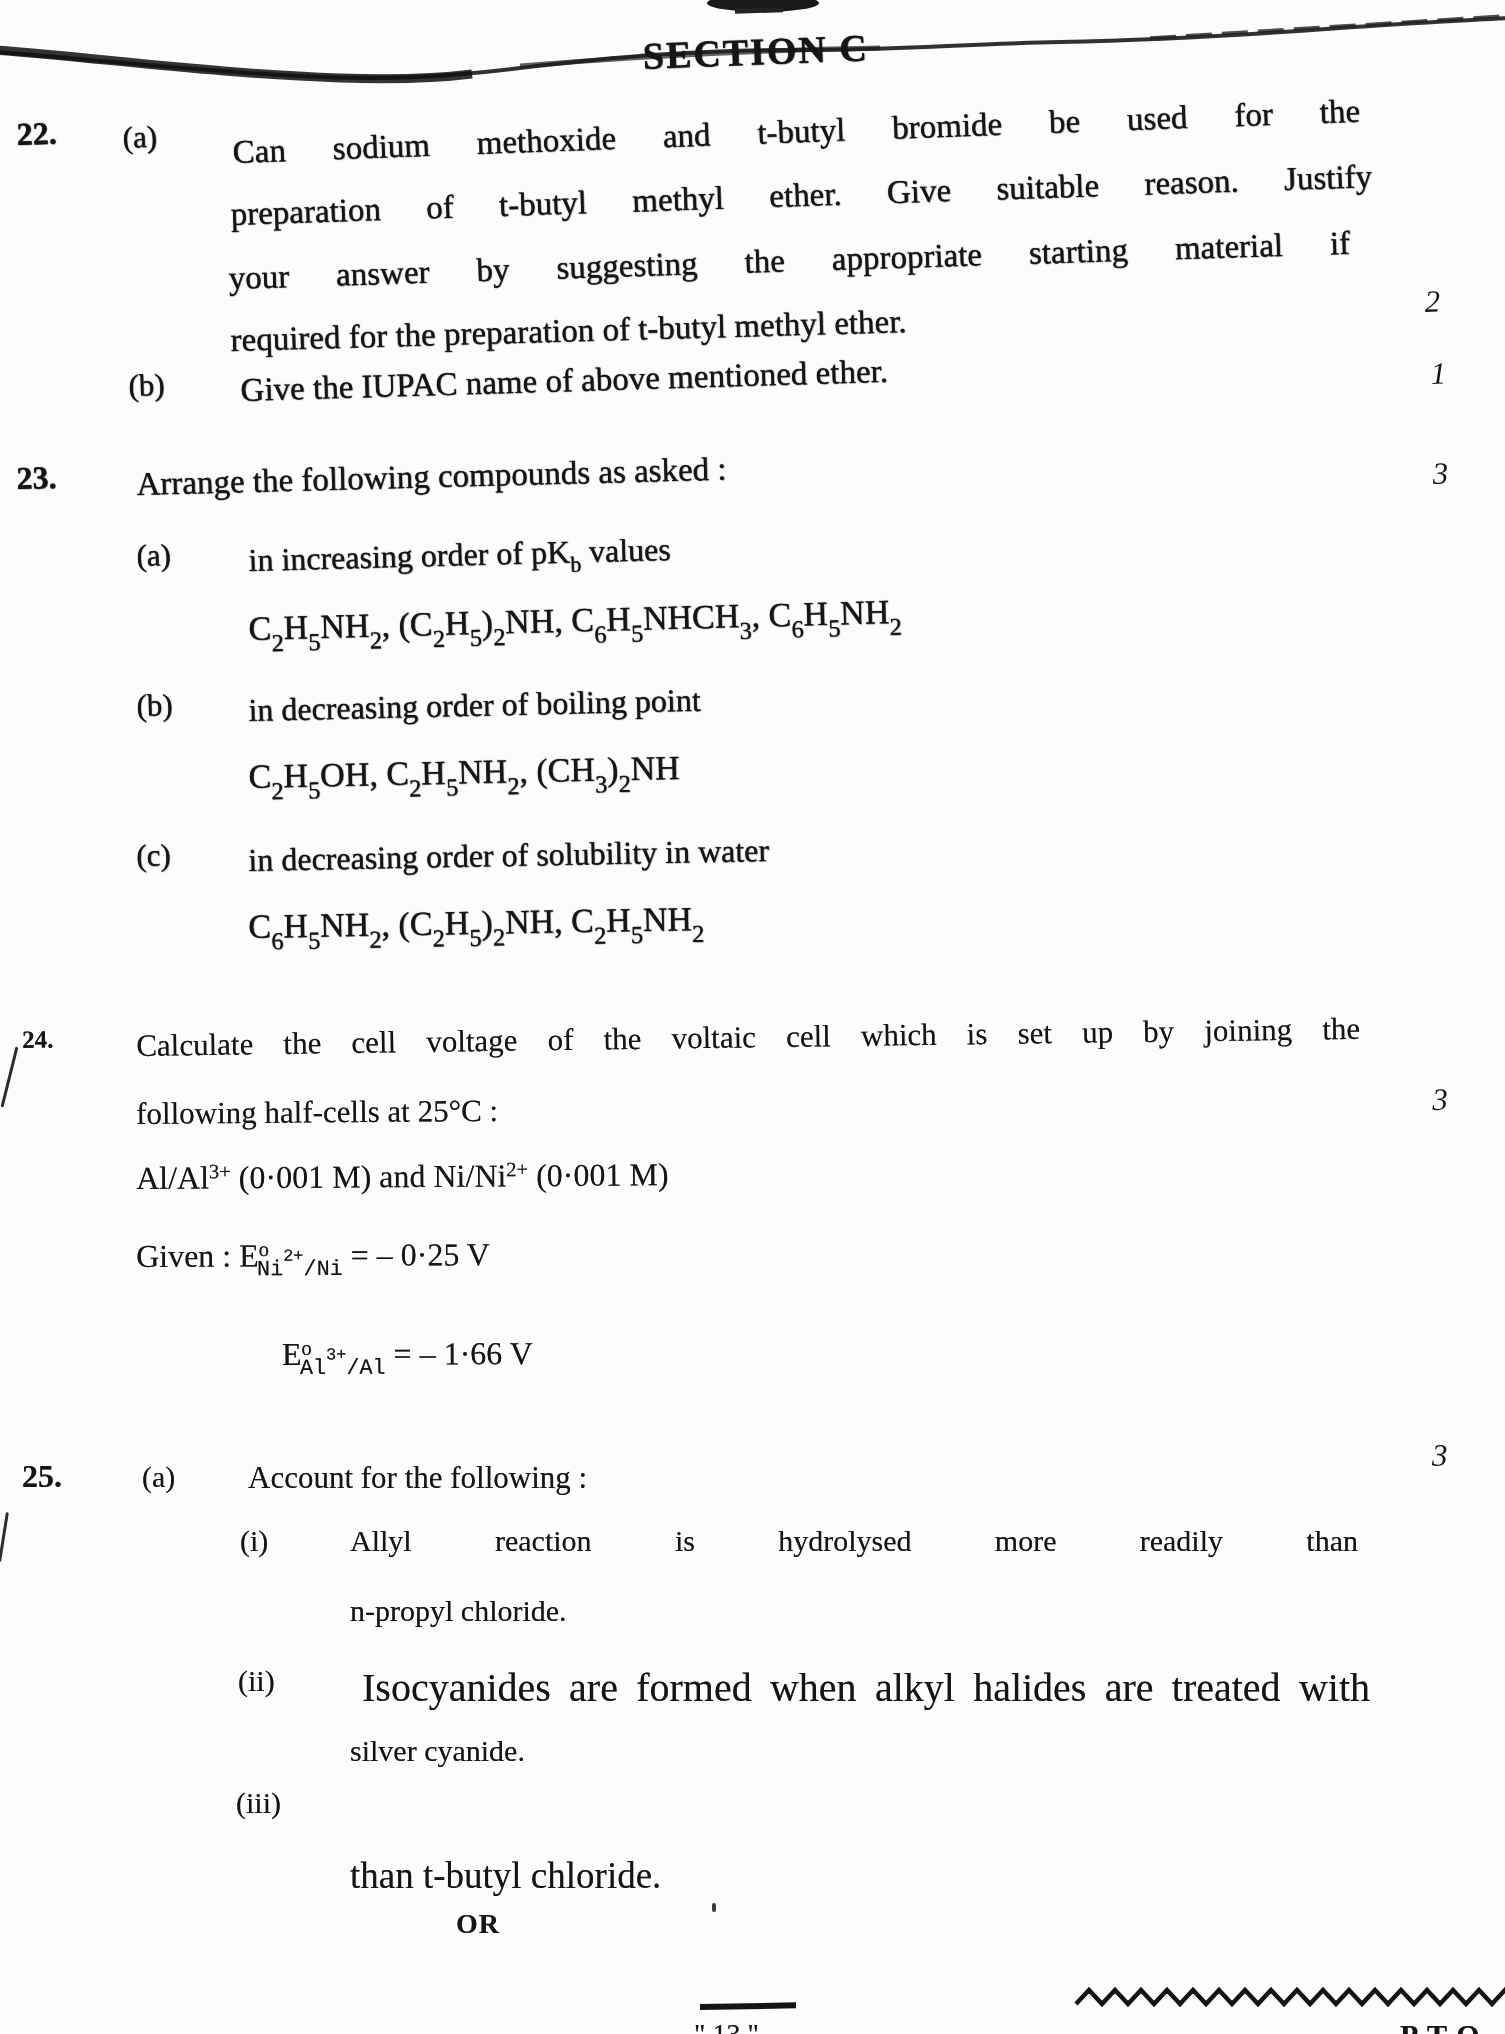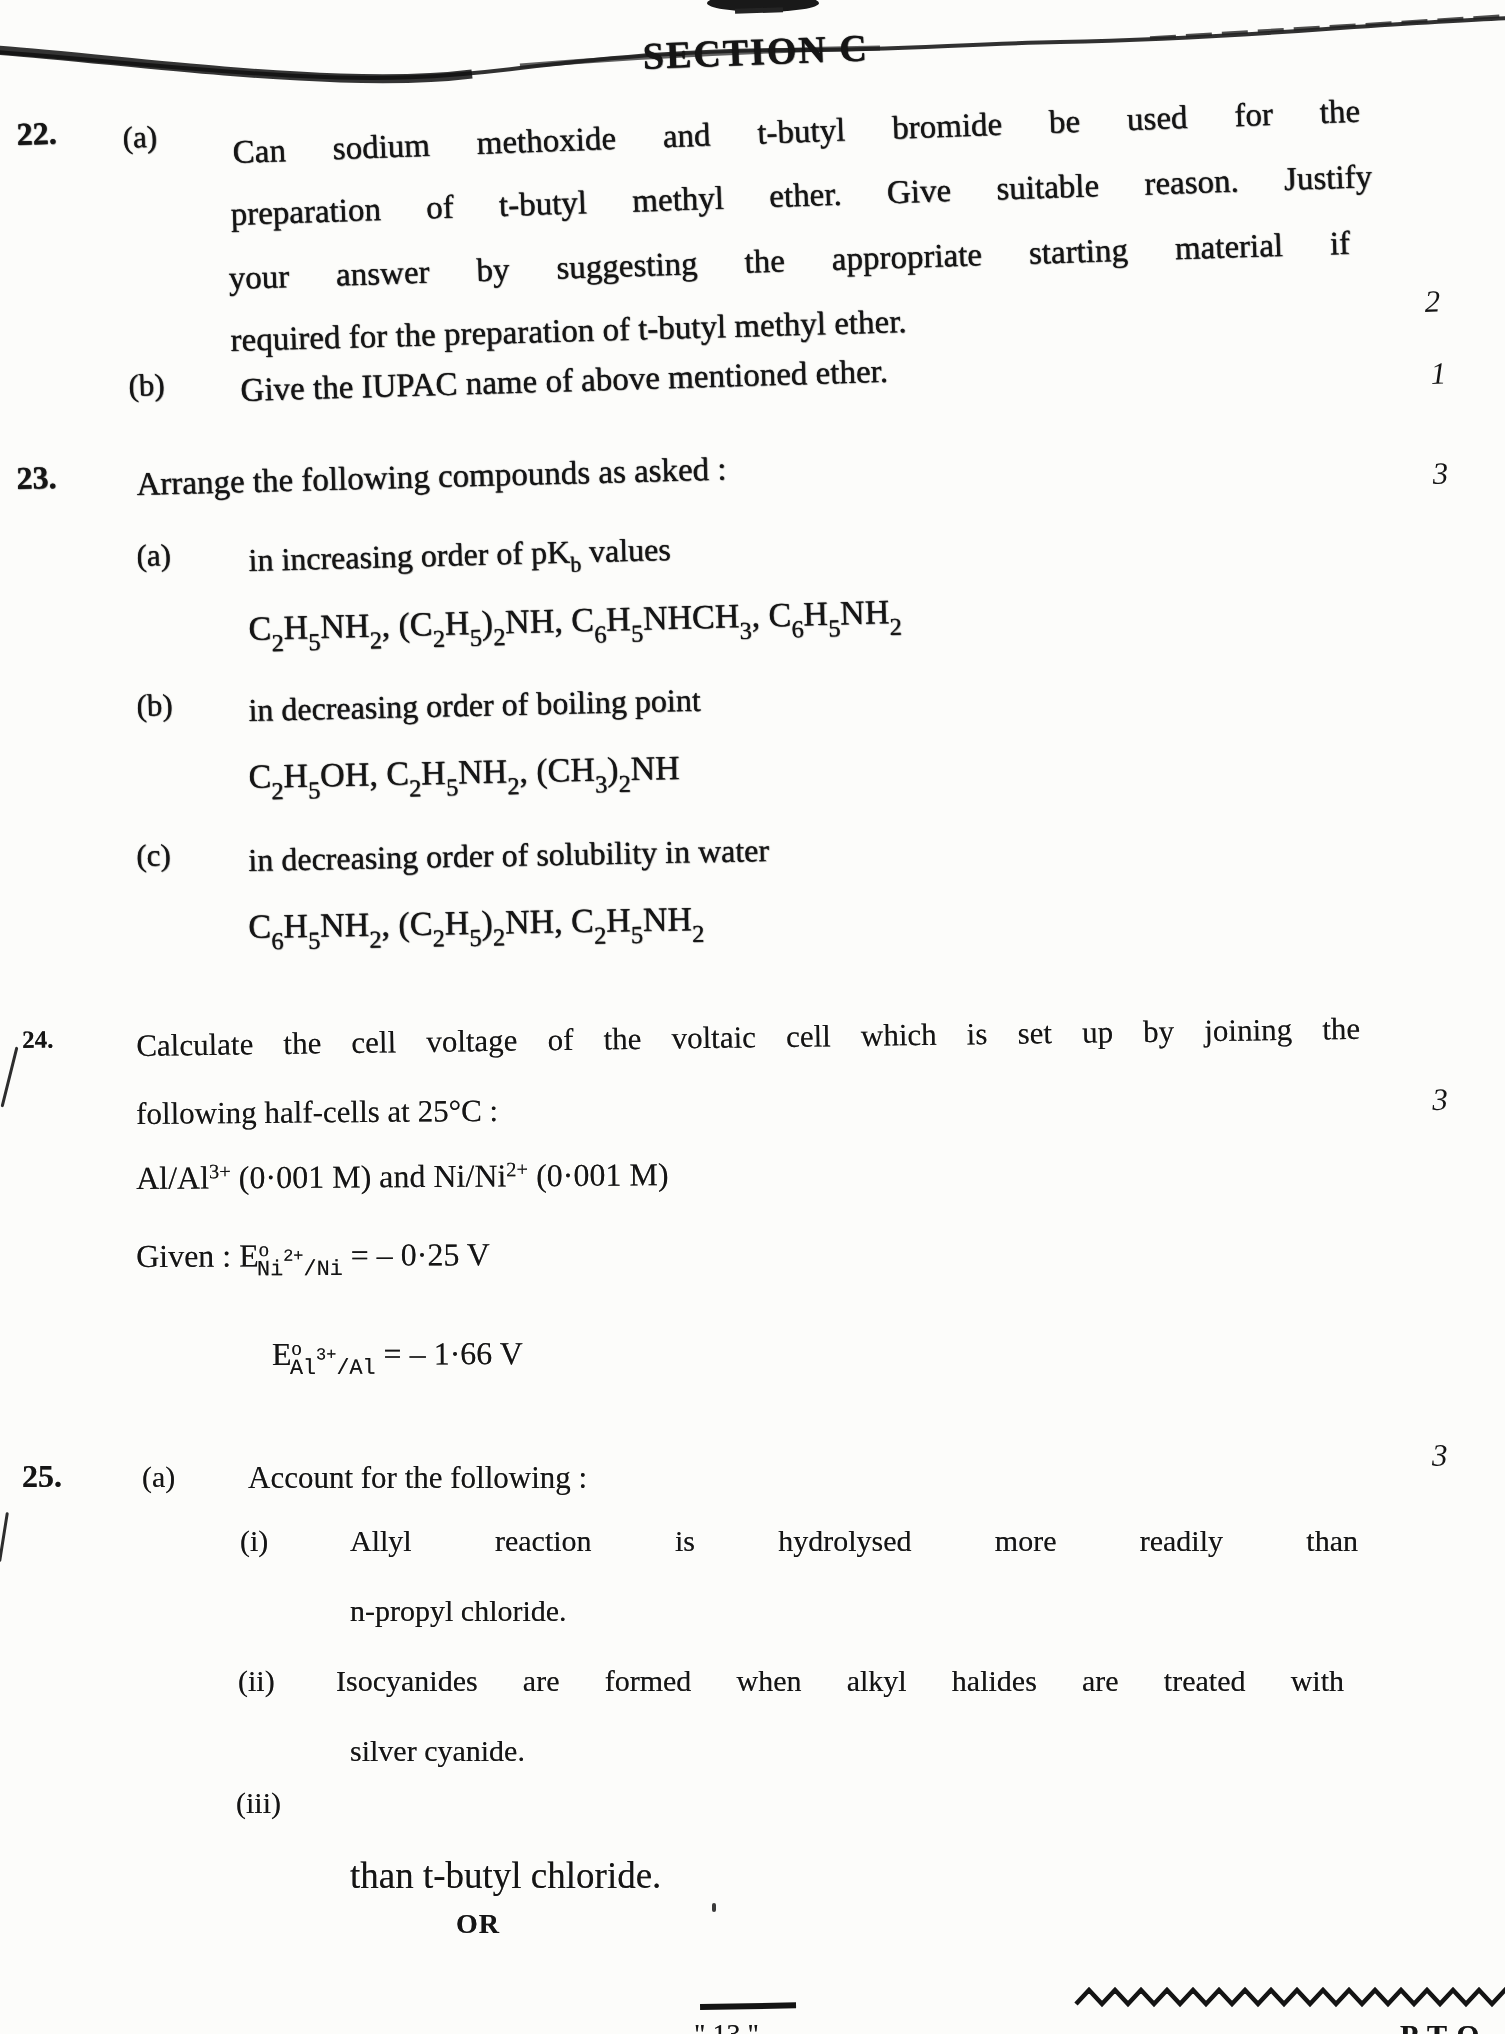--- a/index.html
+++ b/index.html
@@ -70,34 +70,34 @@
   <div class="abs smudge line" style="left:248px;top:842px;font-size:32px;transform:rotate(-1.1deg)">in decreasing order of solubility in water</div>
   <div class="abs smudge line formula" style="left:248px;top:908px;font-size:34px;transform:rotate(-1deg)">C<sub>6</sub>H<sub>5</sub>NH<sub>2</sub>, (C<sub>2</sub>H<sub>5</sub>)<sub>2</sub>NH, C<sub>2</sub>H<sub>5</sub>NH<sub>2</sub></div>
 
   <div class="tick" style="left:8px;top:1046px;height:62px;transform:rotate(14deg)"></div>
   <div class="abs bold soft line" style="left:22px;top:1026px;font-size:25px;transform:rotate(-.8deg)">24.</div>
   <div class="abs soft just" style="left:136px;top:1028px;width:1224px;font-size:31px;transform:rotate(-.8deg)">Calculate the cell voltage of the voltaic cell which is set up by joining the</div>
   <div class="abs soft line" style="left:136px;top:1096px;font-size:31px;transform:rotate(-.5deg)">following half-cells at 25°C :</div>
   <div class="abs ital line" style="left:1432px;top:1082px;font-size:31px;transform:rotate(-1deg)">3</div>
   <div class="abs soft line formula" style="left:136px;top:1160px;font-size:32px;transform:rotate(-.4deg)">Al/Al<sup>3+</sup> (0·001 M) and Ni/Ni<sup>2+</sup> (0·001 M)</div>
   <div class="abs soft line eline" style="left:136px;top:1238px;font-size:32px;transform:rotate(-.3deg)">Given : E<sup>o</sup><sub>Ni<sup>2+</sup>/Ni</sub> = – 0·25 V</div>
-  <div class="abs soft line eline" style="left:272px;top:1336px;font-size:32px;transform:rotate(-.2deg)">E<sup>o</sup><sub>Al<sup>3+</sup>/Al</sub> = – 1·66 V</div>
+  <div class="abs soft line eline" style="left:282px;top:1336px;font-size:32px;transform:rotate(-.2deg)">E<sup>o</sup><sub>Al<sup>3+</sup>/Al</sub> = – 1·66 V</div>
 
   <div class="tick" style="left:2px;top:1512px;height:50px;transform:rotate(9deg)"></div>
   <div class="abs bold soft line" style="left:22px;top:1458px;font-size:32px">25.</div>
   <div class="abs soft line" style="left:142px;top:1460px;font-size:30px">(a)</div>
   <div class="abs soft line" style="left:248px;top:1460px;font-size:31px">Account for the following :</div>
   <div class="abs ital line" style="left:1432px;top:1438px;font-size:31px">3</div>
 
   <div class="abs soft line" style="left:240px;top:1524px;font-size:30px">(i)</div>
   <div class="abs soft just" style="left:350px;top:1524px;width:1008px;font-size:30px">Allyl reaction is hydrolysed more readily than</div>
   <div class="abs soft line" style="left:350px;top:1594px;font-size:30px">n-propyl chloride.</div>
 
   <div class="abs soft line" style="left:238px;top:1664px;font-size:30px">(ii)</div>
-  <div class="abs soft just" style="left:336px;top:1664px;width:1008px;font-size:30px">Isocyanides are formed when alkyl halides are treated with</div>
+  <div class="abs soft just" style="left:362px;top:1664px;width:1008px;font-size:40px">Isocyanides are formed when alkyl halides are treated with</div>
   <div class="abs soft line" style="left:350px;top:1734px;font-size:30px">silver cyanide.</div>
 
   <div class="abs soft line" style="left:236px;top:1786px;font-size:30px">(iii)</div>
   <div class="abs soft line" style="left:350px;top:1854px;font-size:37px">than t-butyl chloride.</div>
 
   <div class="abs bold soft line" style="left:456px;top:1908px;font-size:28px;letter-spacing:1px">OR</div>
   <div class="abs" style="left:712px;top:1903px;width:4px;height:9px;background:#3a3a3a;border-radius:2px"></div>
 
   <svg width="1505" height="60" style="top:1976px">
     <path d="M1076,28 l13,-14 13,14 13,-14 13,14 13,-14 13,14 13,-14 13,14 13,-14 13,14 13,-14 13,14 13,-14 13,14 13,-14 13,14 13,-14 13,14 13,-14 13,14 13,-14 13,14 13,-14 13,14 13,-14 13,14 13,-14 13,14 13,-14 13,14 13,-14 13,14 13,-14 13,14" stroke="#141414" stroke-width="4.5" fill="none"></path>

